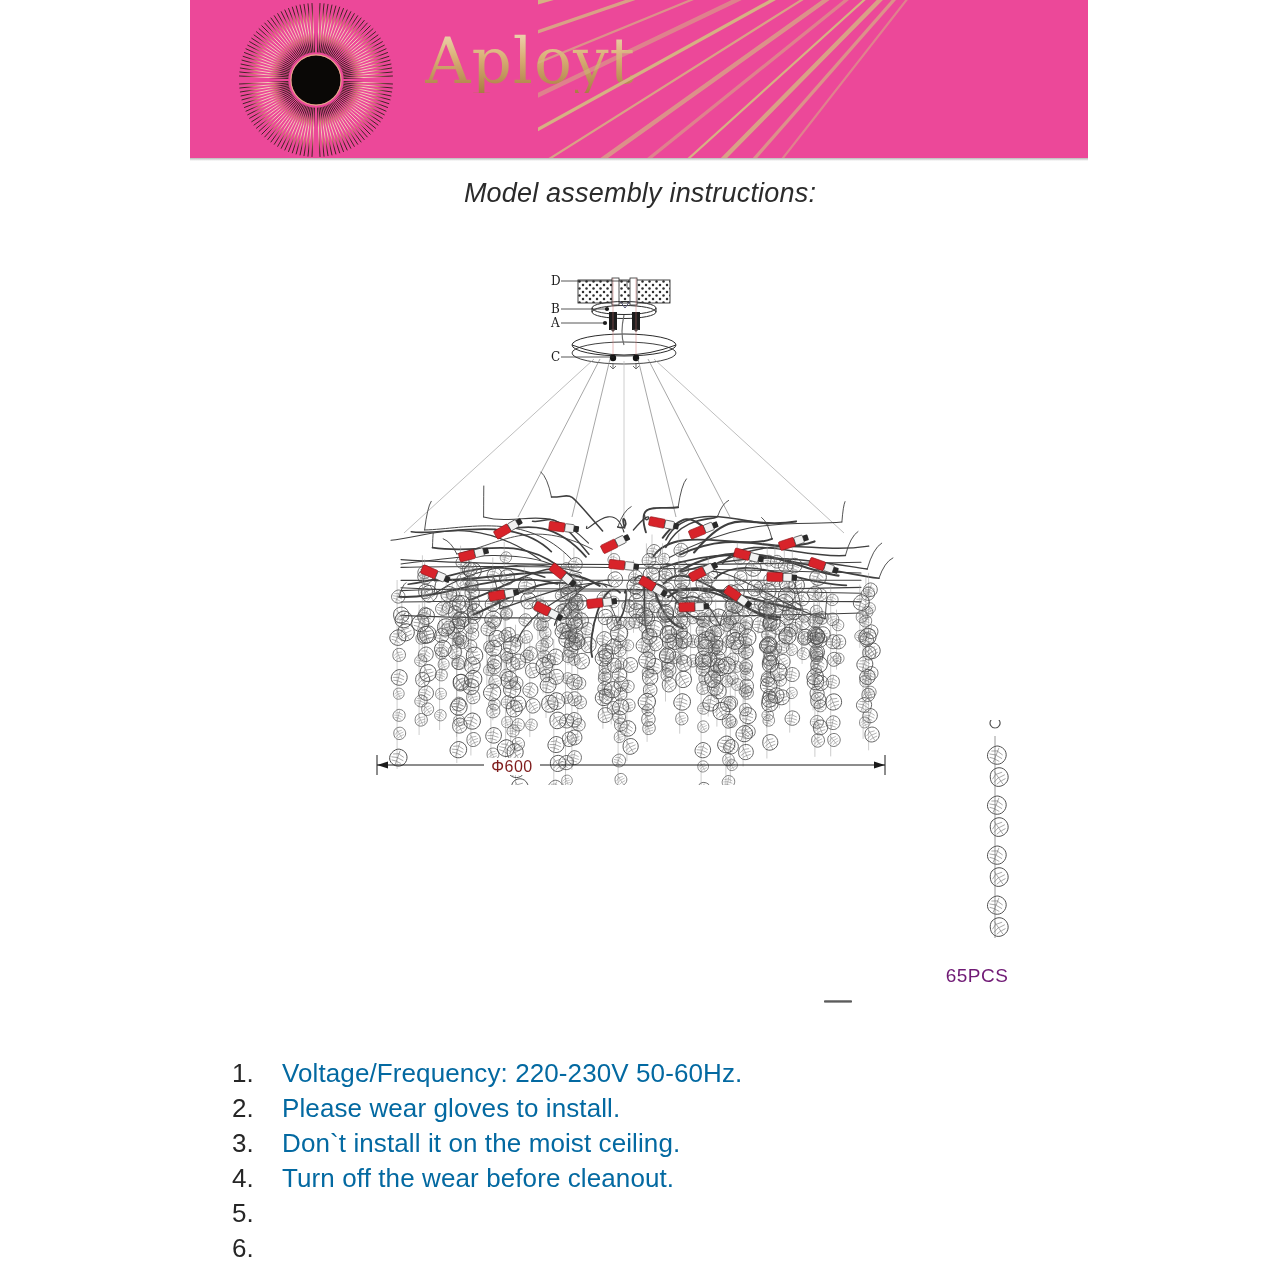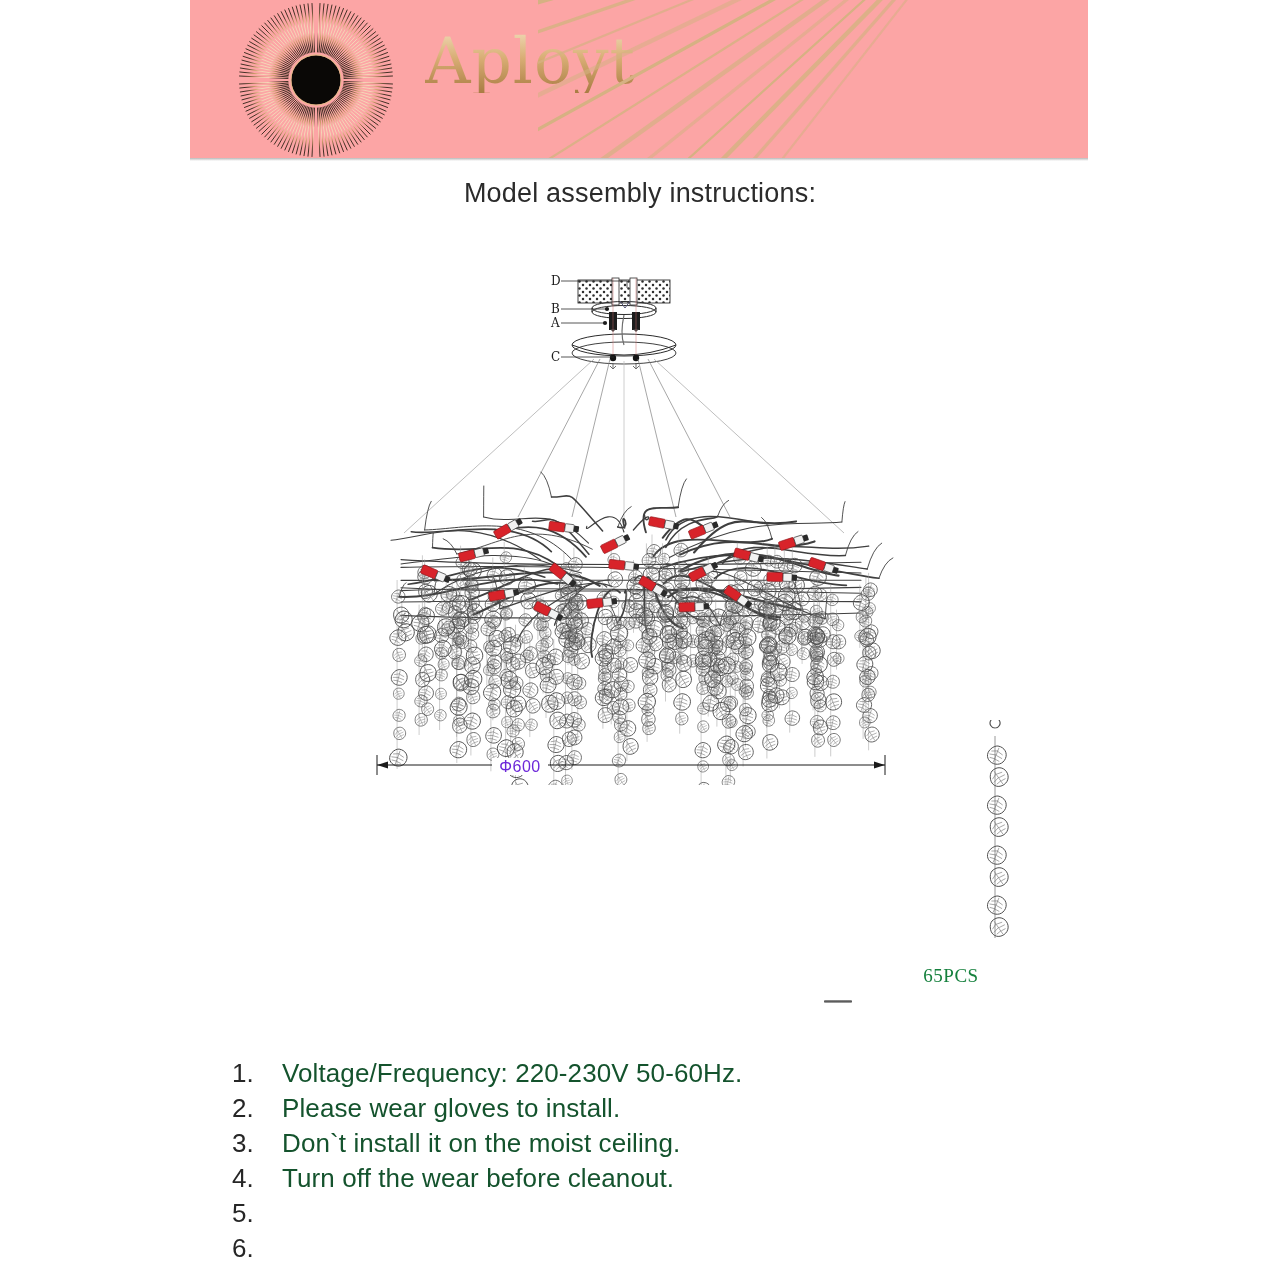--- a/index.html
+++ b/index.html
@@ -9,21 +9,21 @@
     font-family:"Liberation Sans", sans-serif;
     color:#231f20;
     overflow:hidden;
     position:relative;
   }
   .page{position:absolute;left:0;top:0;width:1280px;height:1280px;}
 
   
   .banner{
     position:absolute;left:190px;top:0;width:898px;height:160px;
-    background:#fca5a5;
+    background:#ec4899;
     overflow:hidden;
   }
   .banner-shadow{
     position:absolute;left:190px;top:158px;width:898px;height:3px;
     background:linear-gradient(to bottom,#b9b9b9,#ffffff);
   }
   .sunburst{
     position:absolute;left:47px;top:1px;width:158px;height:158px;
   }
   .brand{
@@ -40,53 +40,53 @@
   }
   .fan{
     position:absolute;right:-10px;top:-250px;width:560px;height:560px;
   }
 
   
   .title-block{
     position:absolute;left:0;top:175px;width:1280px;text-align:center;
   }
   .title-line{
-    font-size:27px;line-height:36px;color:#2b2b2b;letter-spacing:0.2px;
+    font-size:27px;line-height:36px;color:#2b2b2b;letter-spacing:0.2px;font-style:italic;
   }
 
   
   .drawing{position:absolute;left:0;top:255px;width:1280px;height:530px;}
 
   
   .dim-label{
     position:absolute;left:0;top:758px;width:1024px;text-align:center;
-    font-size:16px;color:#6d28d9;letter-spacing:0.5px;margin-left:8px;
+    font-size:16px;color:#7f1d1d;letter-spacing:0.5px;
   }
   .dim-label span{background:#fff;padding:0 7px;}
 
   
   .strand{position:absolute;left:930px;top:720px;width:130px;height:245px;}
   .strand-count{
-    position:absolute;left:886px;top:965px;width:130px;text-align:center;
-    font-family:Liberation Serif, serif;
-    font-size:19px;color:#15803d;letter-spacing:0.5px;
+    position:absolute;left:912px;top:965px;width:130px;text-align:center;
+    font-family:Liberation Sans, sans-serif;
+    font-size:19px;color:#701a75;letter-spacing:0.5px;
   }
   .stray-dash{
     position:absolute;left:824px;top:1000px;width:28px;height:3px;
     background:linear-gradient(to bottom,#9a9a9a,#5c5c5c,#b5b5b5);
     border-radius:1px;
   }
 
   
   .notes{position:absolute;left:232px;top:1058px;width:900px;}
   .note-row{display:flex;align-items:baseline;height:35px;}
   .note-num{
     width:50px;flex:none;font-size:26px;color:#262626;text-align:left;
   }
-  .note-text{font-size:26px;color:#14532d;letter-spacing:0.1px;white-space:nowrap;}
+  .note-text{font-size:26px;color:#0369a1;letter-spacing:0.1px;white-space:nowrap;}
 </style>
 </head>
 <body>
 
 <div class="page">
 
   <div class="banner">
 
     <svg class="sunburst" viewBox="0 0 160 160">
       <defs>

